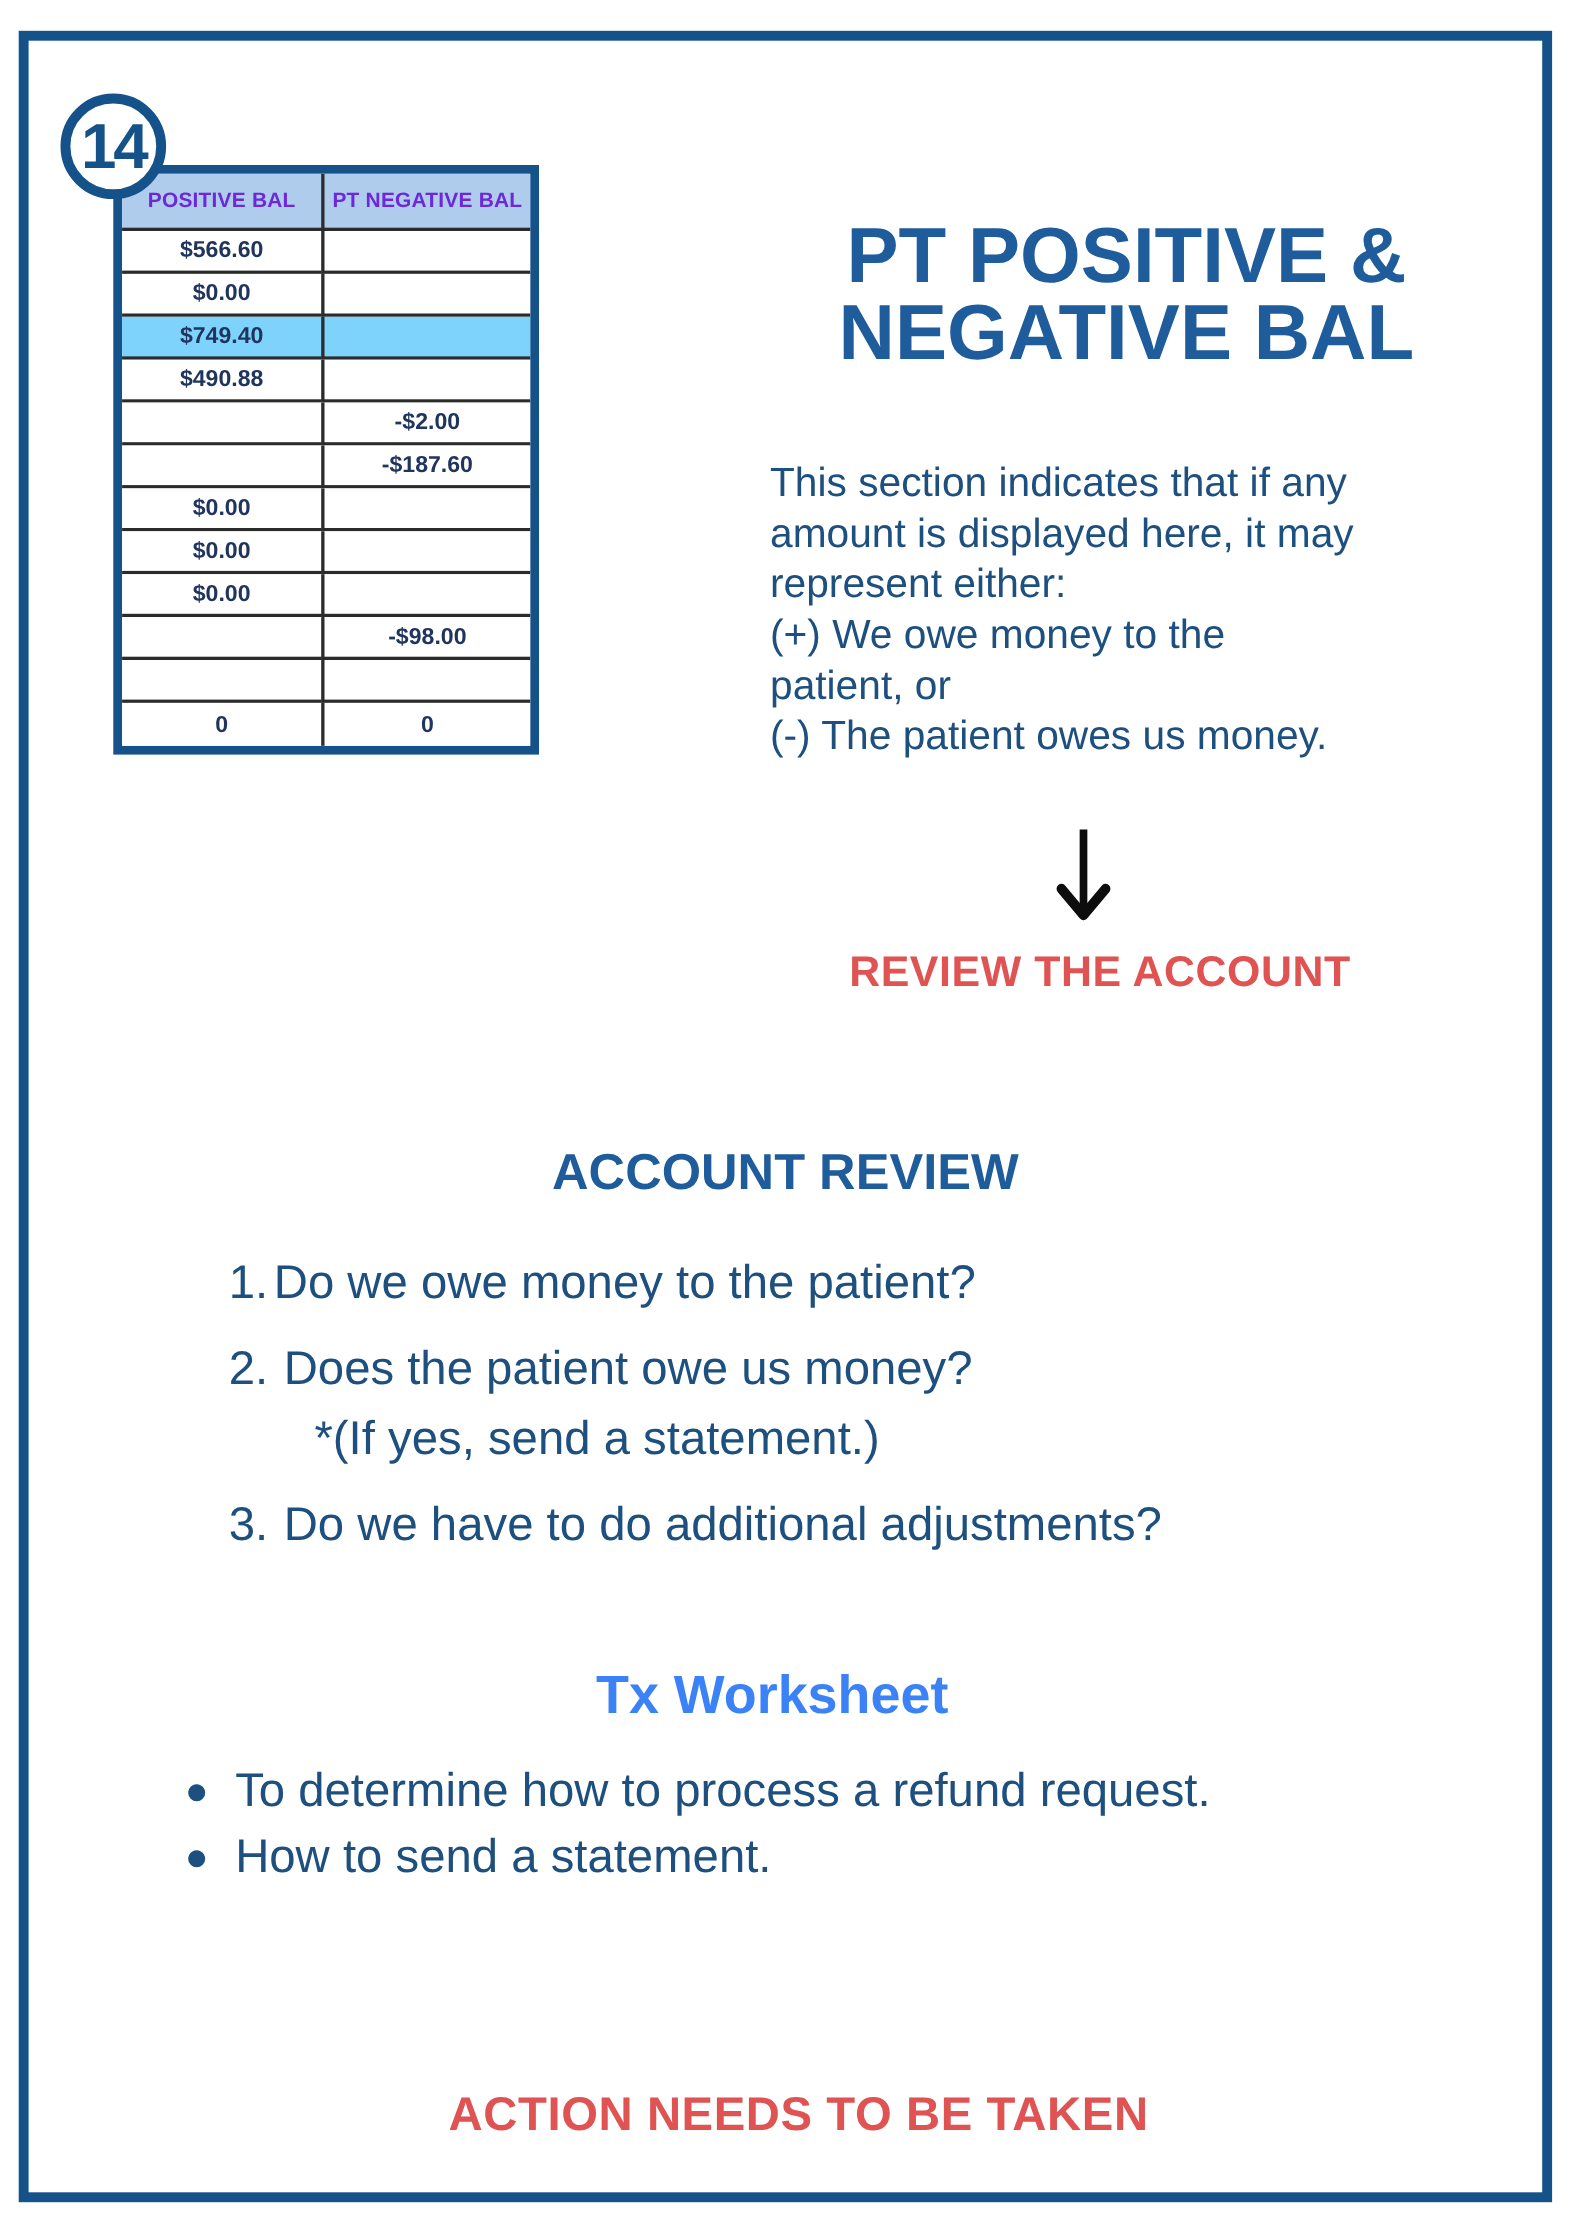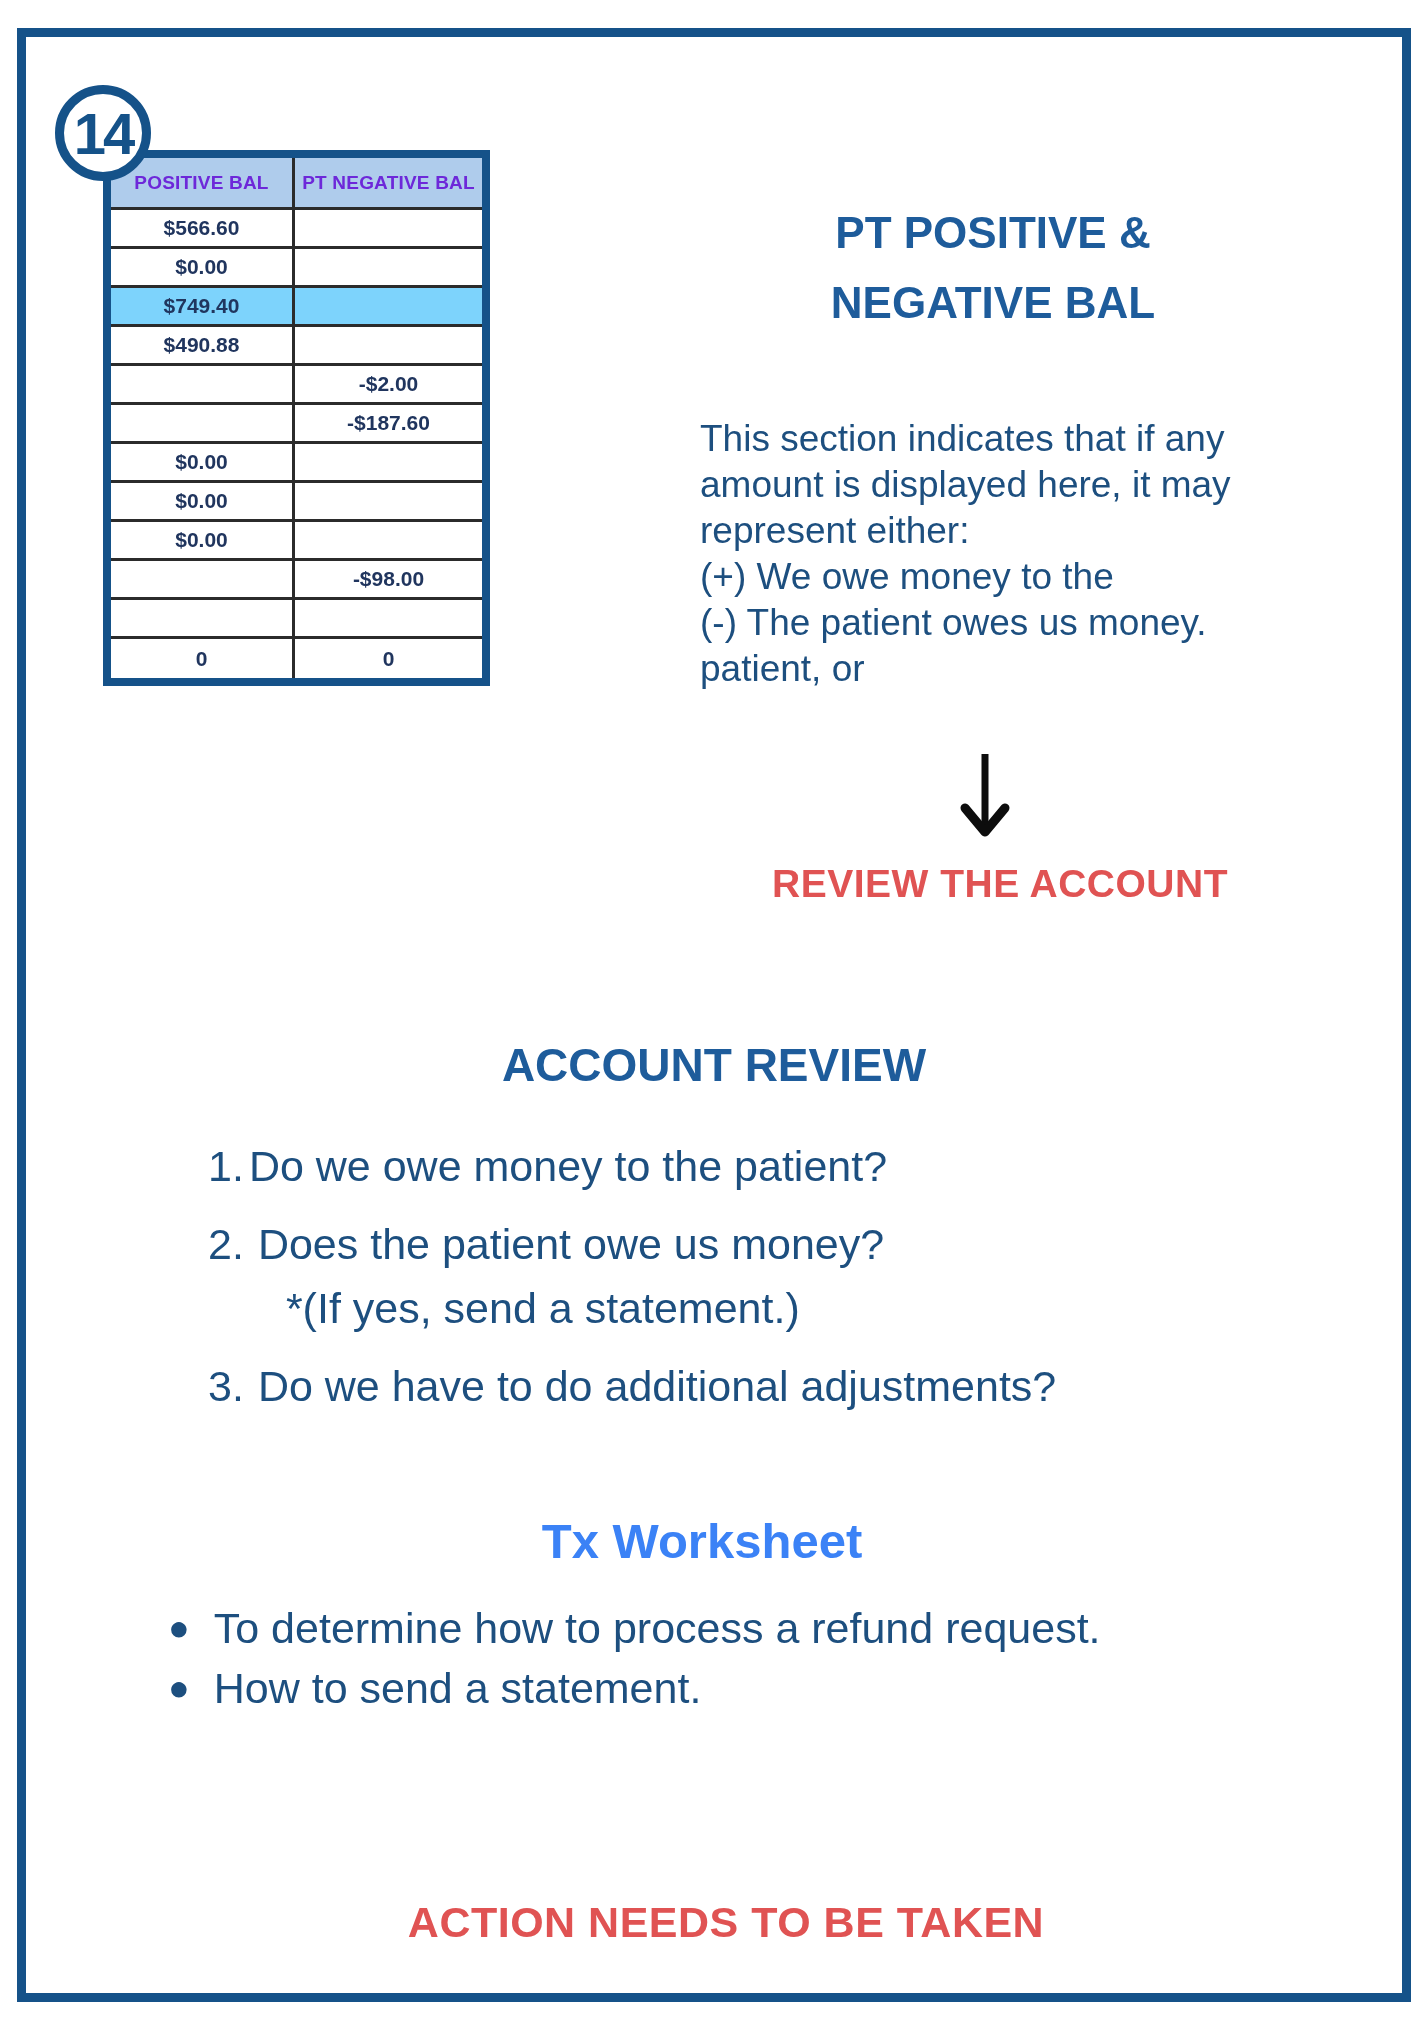--- a/index.html
+++ b/index.html
@@ -61,24 +61,24 @@
     font-size: 21px; font-weight: 700; color: #20355e;
     border-bottom: 3px solid #2b2b2b;
     box-sizing: border-box;
     background: #ffffff;
   }
   .trow.shaded .td { background: #7dd3fc; }
   .trow:last-child .td { border-bottom: none; }
   
   .intro-title {
     position: absolute;
-    left: 633px; top: 198px; width: 720px;
+    left: 664px; top: 198px; width: 720px;
     text-align: center;
     color: #1e5c9b;
-    font-size: 44px; font-weight: 800;
+    font-size: 71px; font-weight: 800;
     line-height: 70px;
     letter-spacing: 0px;
     z-index: 1;
   }
   .intro-text {
     position: absolute;
     left: 700px; top: 416px; width: 660px;
     color: #1d4f7f;
     font-size: 37px; font-weight: 400;
     line-height: 46px;
@@ -220,22 +220,22 @@
   <div class="intro-title">
     <div>PT POSITIVE &amp;</div>
     <div>NEGATIVE BAL</div>
   </div>
 
   <div class="intro-text">
     <div>This section indicates that if any</div>
     <div>amount is displayed here, it may</div>
     <div>represent either:</div>
     <div>(+) We owe money to the</div>
+    <div>patient, or</div>
     <div>(-) The patient owes us money.</div>
-    <div>patient, or</div>
   </div>
 
   <div class="arrow-wrap">
     <svg width="60" height="95" viewBox="0 0 60 95" xmlns="http://www.w3.org/2000/svg">
       <line x1="30" y1="6" x2="30" y2="80" stroke="#0d0d0d" stroke-width="7"></line>
       <polyline points="10,60 30,84 50,60" fill="none" stroke="#0d0d0d" stroke-width="9" stroke-linejoin="round" stroke-linecap="round"></polyline>
     </svg>
   </div>
 
   <div class="review-label">REVIEW THE ACCOUNT</div>

